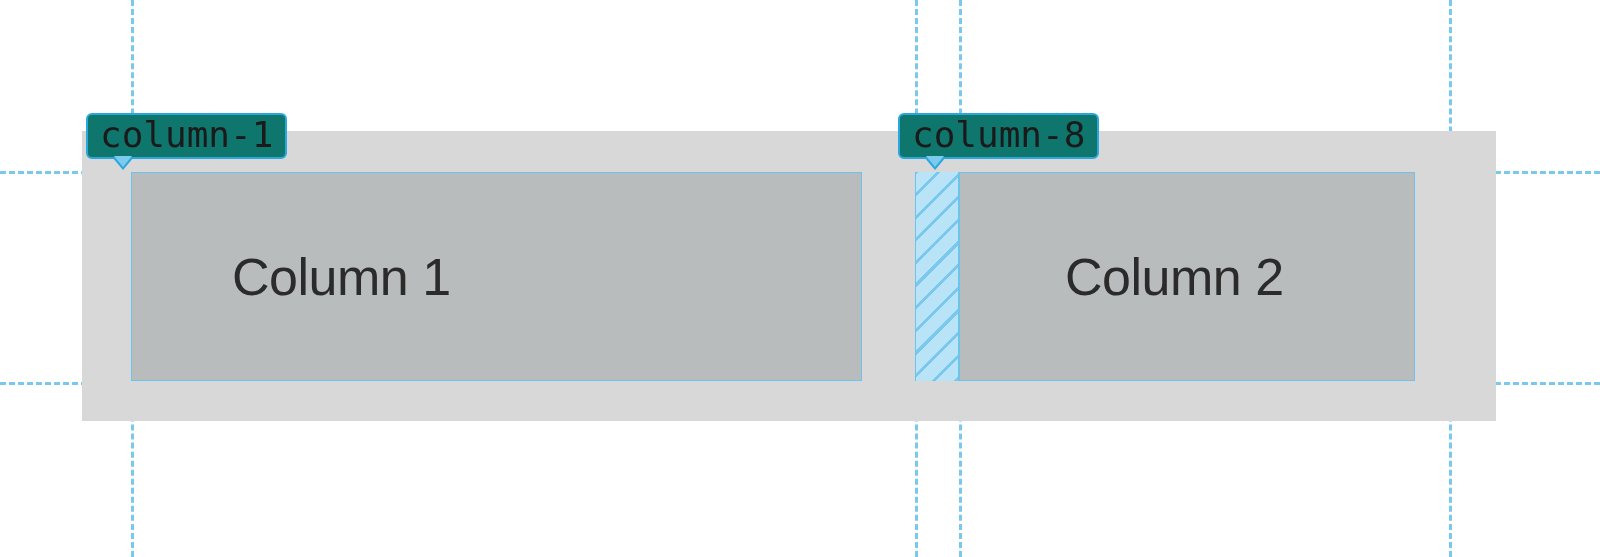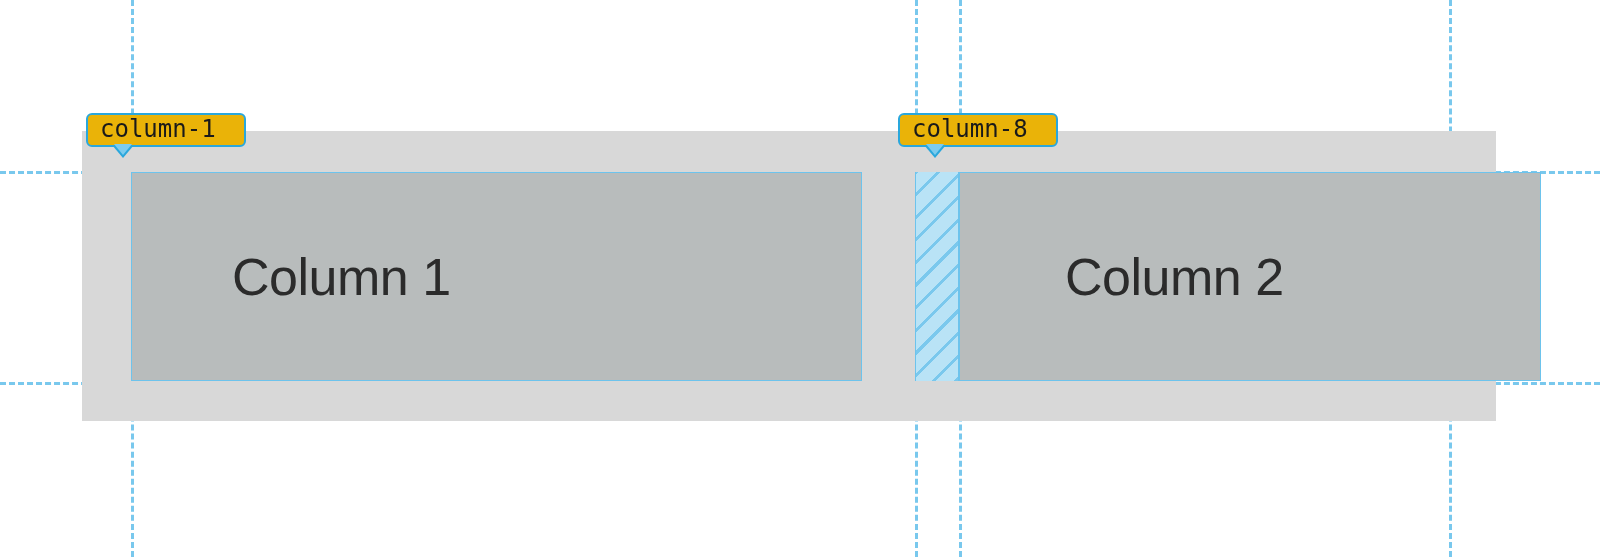--- a/index.html
+++ b/index.html
@@ -51,21 +51,21 @@
       height: 209px;
       background: #b8bcbc;
       border: 1px solid #6dc3ec;
     }
     .track.col1 {
       left: 131px;
       width: 731px;
     }
     .track.col2 {
       left: 959px;
-      width: 582px;
+      width: 456px;
     }
     .track-label {
       position: absolute;
       top: 50%;
       transform: translateY(-50%);
       font-size: 52px;
       font-weight: 400;
       color: #2b2b2b;
       letter-spacing: -0.5px;
       white-space: nowrap;
@@ -92,26 +92,26 @@
         transparent 3px,
         transparent 16px
       );
       border-left: 1px solid #6dc3ec;
       border-right: 1px solid #6dc3ec;
     }
 
     
     .badge {
       position: absolute;
-      background: #eab308;
+      background: #0f766e;
       border: 2px solid #2aa7dc;
       border-radius: 6px;
-      padding: 2px 28px 4px 12px;
+      padding: 2px 12px 4px 12px;
       font-family: ui-monospace, SFMono-Regular, Menlo, Consolas, monospace;
-      font-size: 24px;
+      font-size: 36px;
       line-height: 1;
       color: #1a1a1a;
       white-space: nowrap;
     }
     .badge .tail {
       position: absolute;
       bottom: -10px;
       left: 26px;
       width: 0;
       height: 0;

